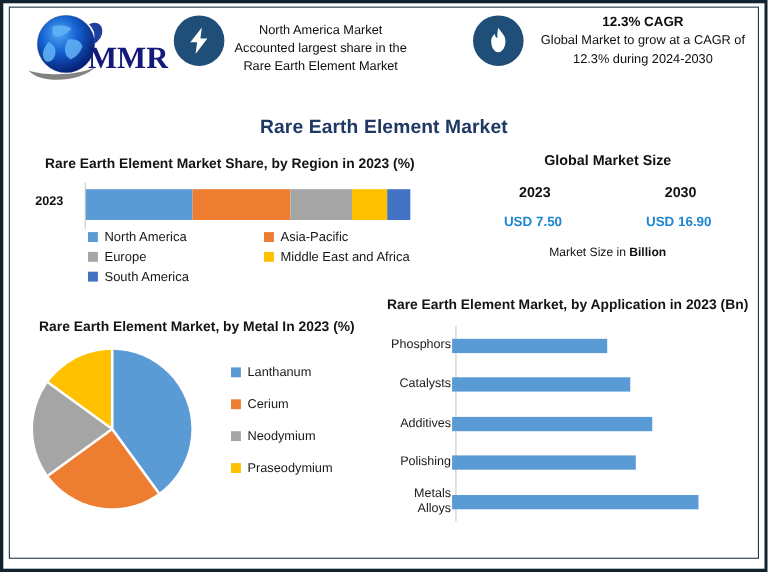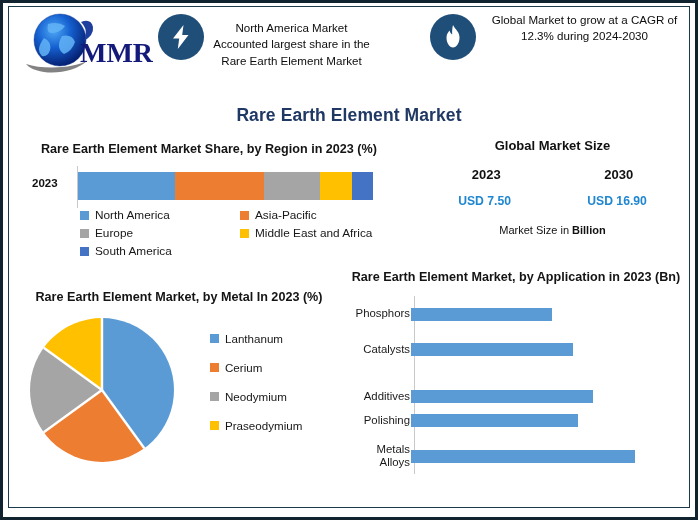--- a/index.html
+++ b/index.html
@@ -297,20 +297,21 @@
       </div>
     </div>
 
     <div class="hdr-item" id="hdr-2">
       <div class="hdr-icon flame">
         <svg width="22" height="26" viewBox="0 0 22 26">
           <path d="M11 1 C13.5 6 17.5 7.5 17.5 13.5 C17.5 19 14.6 23.5 11 23.5 C7.4 23.5 4.5 19 4.5 13.5 C4.5 10 6.4 8.4 7.6 6.6 C8.2 9.3 9.4 10.2 10.2 10.6 C10 7.5 10.2 4 11 1 Z" fill="#ffffff"></path>
         </svg>
       </div>
       <div class="hdr-text">
+        <span class="strong">12.3% CAGR</span>
         <span>Global Market to grow at a CAGR of 12.3% during 2024-2030</span>
       </div>
     </div>
   </div>
 
   <div class="main-title">Rare Earth Element Market</div>
 
   <div class="panel" id="panel-region">
     <div class="panel-title">Rare Earth Element Market Share, by Region in 2023 (%)</div>
     <div class="stacked-wrap">
@@ -400,21 +401,21 @@
       <div class="app-axis"></div>
       <div id="app-rows">
           <div class="app-row" style="top: 0px;">
             <div class="app-lbl">Phosphors</div>
             <div class="app-bar" style="width: 141px; background: rgb(91, 155, 213);"></div>
           </div>
           <div class="app-row" style="top: 35.6px;">
             <div class="app-lbl">Catalysts</div>
             <div class="app-bar" style="width: 162px; background: rgb(91, 155, 213);"></div>
           </div>
-          <div class="app-row" style="top: 71.2px; align-items: flex-end;">
+          <div class="app-row" style="top: 71.2px;">
             <div class="app-lbl">Additives</div>
             <div class="app-bar" style="width: 182px; background: rgb(91, 155, 213);"></div>
           </div>
           <div class="app-row" style="top: 106.8px;">
             <div class="app-lbl">Polishing</div>
             <div class="app-bar" style="width: 167px; background: rgb(91, 155, 213);"></div>
           </div>
           <div class="app-row" style="top: 142.4px;">
             <div class="app-lbl">Metals<br>Alloys</div>
             <div class="app-bar" style="width: 224px; background: rgb(91, 155, 213);"></div>

